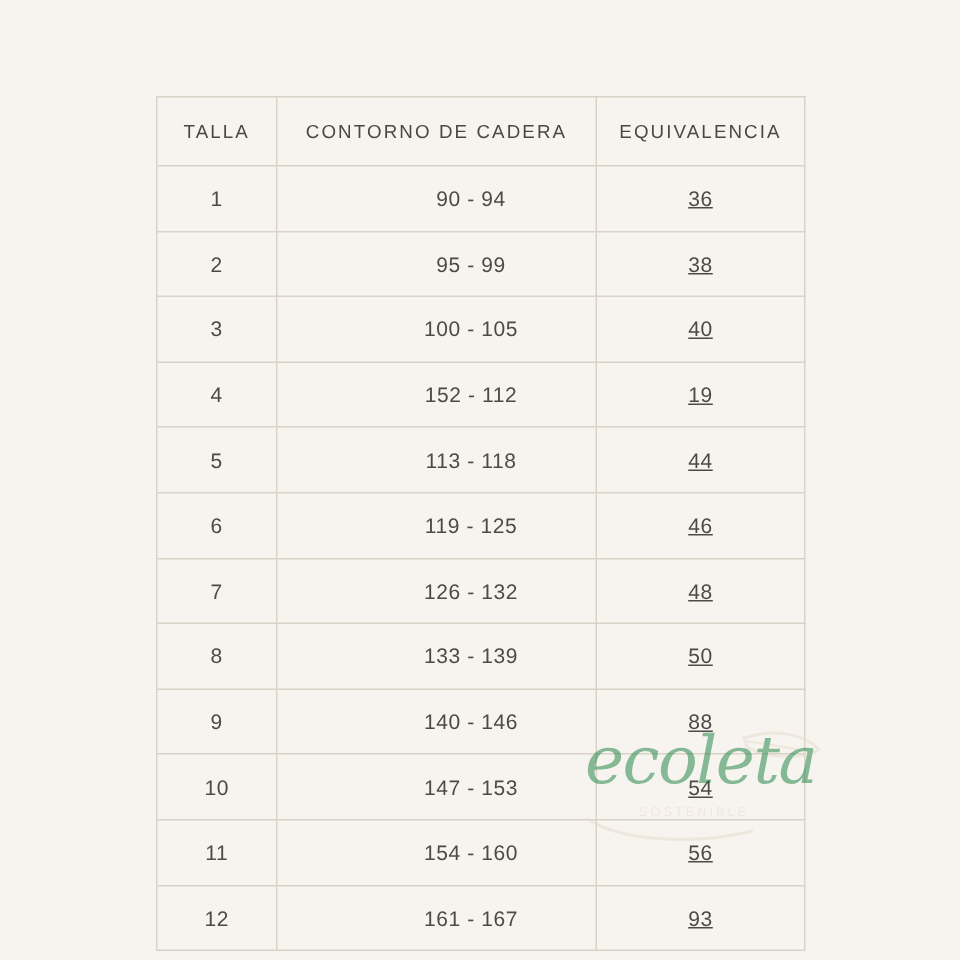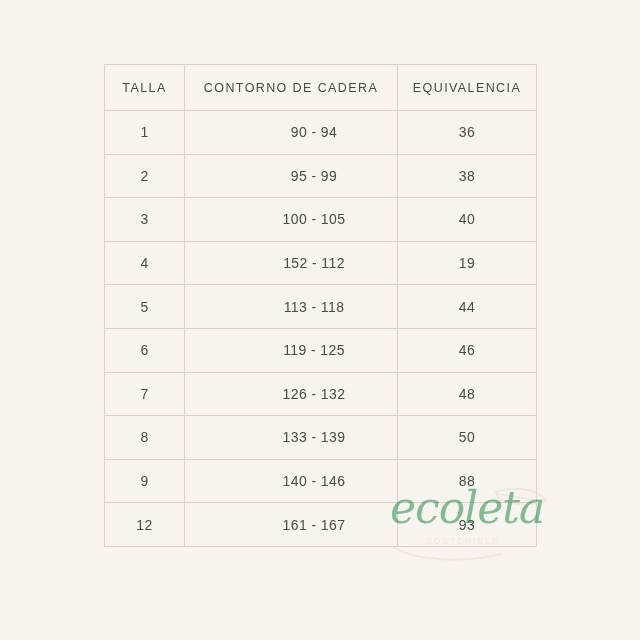--- a/index.html
+++ b/index.html
@@ -51,21 +51,21 @@
     font-size: 14px;
     letter-spacing: 0.4px;
     color: #4c4a46;
   }
   col.c-talla { width: 80px; }
   col.c-contorno { width: 213px; }
   col.c-equiv { width: 139px; }
 
   td.col-talla { font-size: 14px; }
   td.col-contorno { font-size: 14.5px; letter-spacing: 0.6px; padding-left: 47px; }
-  td.col-equiv { font-size: 14px; }
+  td.col-equiv { font-size: 14px; text-decoration: underline; }
 
   
   #watermark {
     position: absolute;
     left: 384px;
     top: 484px;
     width: 200px;
     height: 86px;
     pointer-events: none;
     opacity: 0.5;
@@ -155,20 +155,30 @@
           <td class="col-talla">8</td>
           <td class="col-contorno">133 - 139</td>
           <td class="col-equiv">50</td>
         </tr>
         <tr>
           <td class="col-talla">9</td>
           <td class="col-contorno">140 - 146</td>
           <td class="col-equiv">88</td>
         </tr>
         <tr>
+          <td class="col-talla">10</td>
+          <td class="col-contorno">147 - 153</td>
+          <td class="col-equiv">54</td>
+        </tr>
+        <tr>
+          <td class="col-talla">11</td>
+          <td class="col-contorno">154 - 160</td>
+          <td class="col-equiv">56</td>
+        </tr>
+        <tr>
           <td class="col-talla">12</td>
           <td class="col-contorno">161 - 167</td>
           <td class="col-equiv">93</td>
         </tr>
       </tbody>
     </table>
   </div>
 
   <div id="watermark">
     <svg width="200" height="86" viewBox="0 0 200 86">

